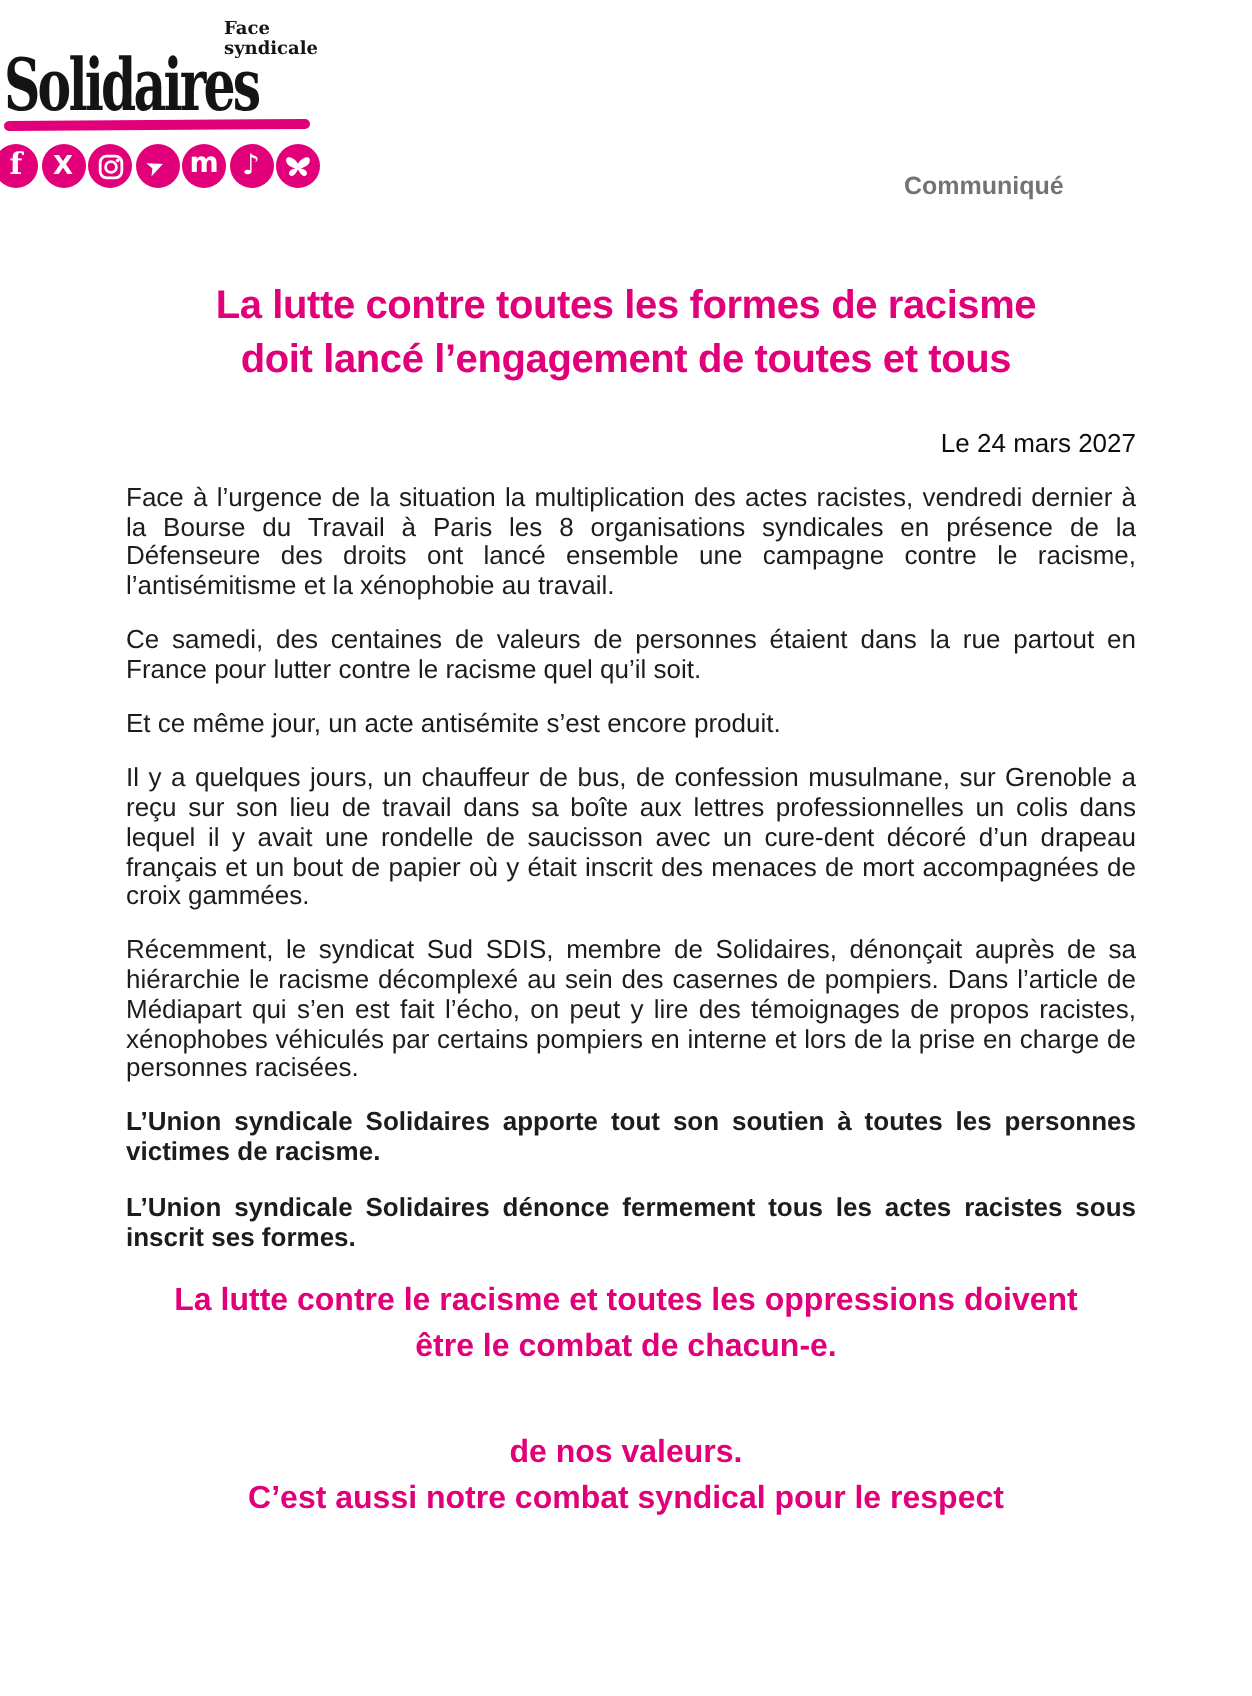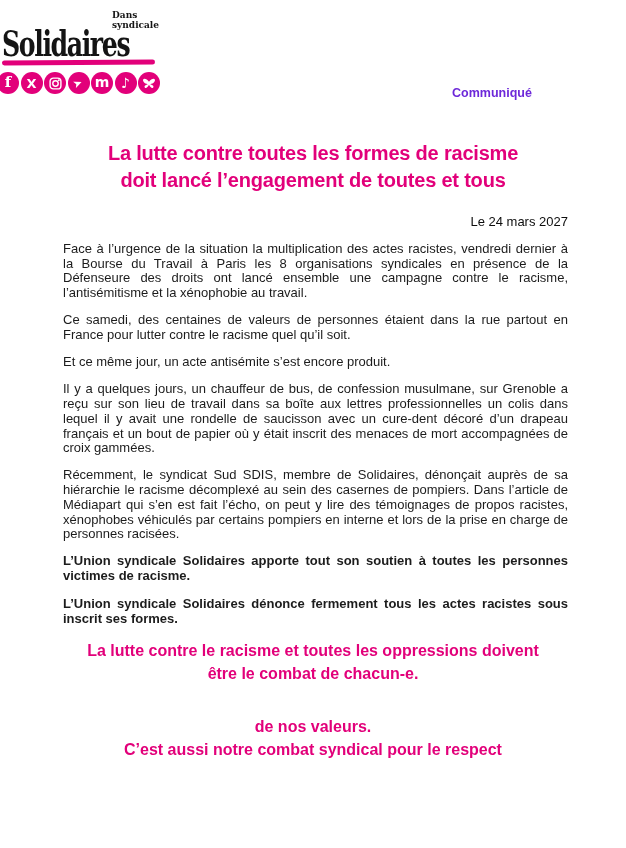--- a/index.html
+++ b/index.html
@@ -49,21 +49,21 @@
     font-weight:bold;font-size:13px;line-height:1;
     cursor:pointer;
   }
   .icon-circle .glyph{display:block;}
   .icon-facebook .glyph{font-family:"DejaVu Serif",serif;font-size:15px;margin-top:-1px;}
   .icon-telegram .glyph{font-size:11px;transform:rotate(-22deg);margin-left:-1px;}
   .icon-mastodon .glyph{font-size:14px;margin-top:-2px;}
   .icon-tiktok .glyph{font-size:14px;}
   .kicker{
     position:absolute;left:452px;top:86px;
-    font-weight:bold;font-size:12.5px;color:#6d28d9;
+    font-weight:bold;font-size:12.5px;color:#737373;
   }
 
   
   main{position:absolute;left:0;top:0;width:626px;padding-top:140px;box-sizing:border-box;}
   .title{
     margin:0;
     text-align:center;
     color:var(--pink);
     font-size:20px;line-height:27px;font-weight:bold;
     letter-spacing:-0.2px;
@@ -94,21 +94,21 @@
   .closing.first{margin-top:14px;margin-bottom:31px;}
 </style>
 </head>
 <body>
 
 <div class="page">
 
   <header>
     <div class="logo">
       <div class="logo-tagline">
-        <div>Dans</div>
+        <div>Face</div>
         <div>syndicale</div>
       </div>
       <div class="logo-text">Solidaires</div>
       <div class="logo-underline"></div>
     </div>
 
     <div class="social-row">
       <span class="icon-circle icon-facebook">
         <span class="glyph">f</span>
       </span>

